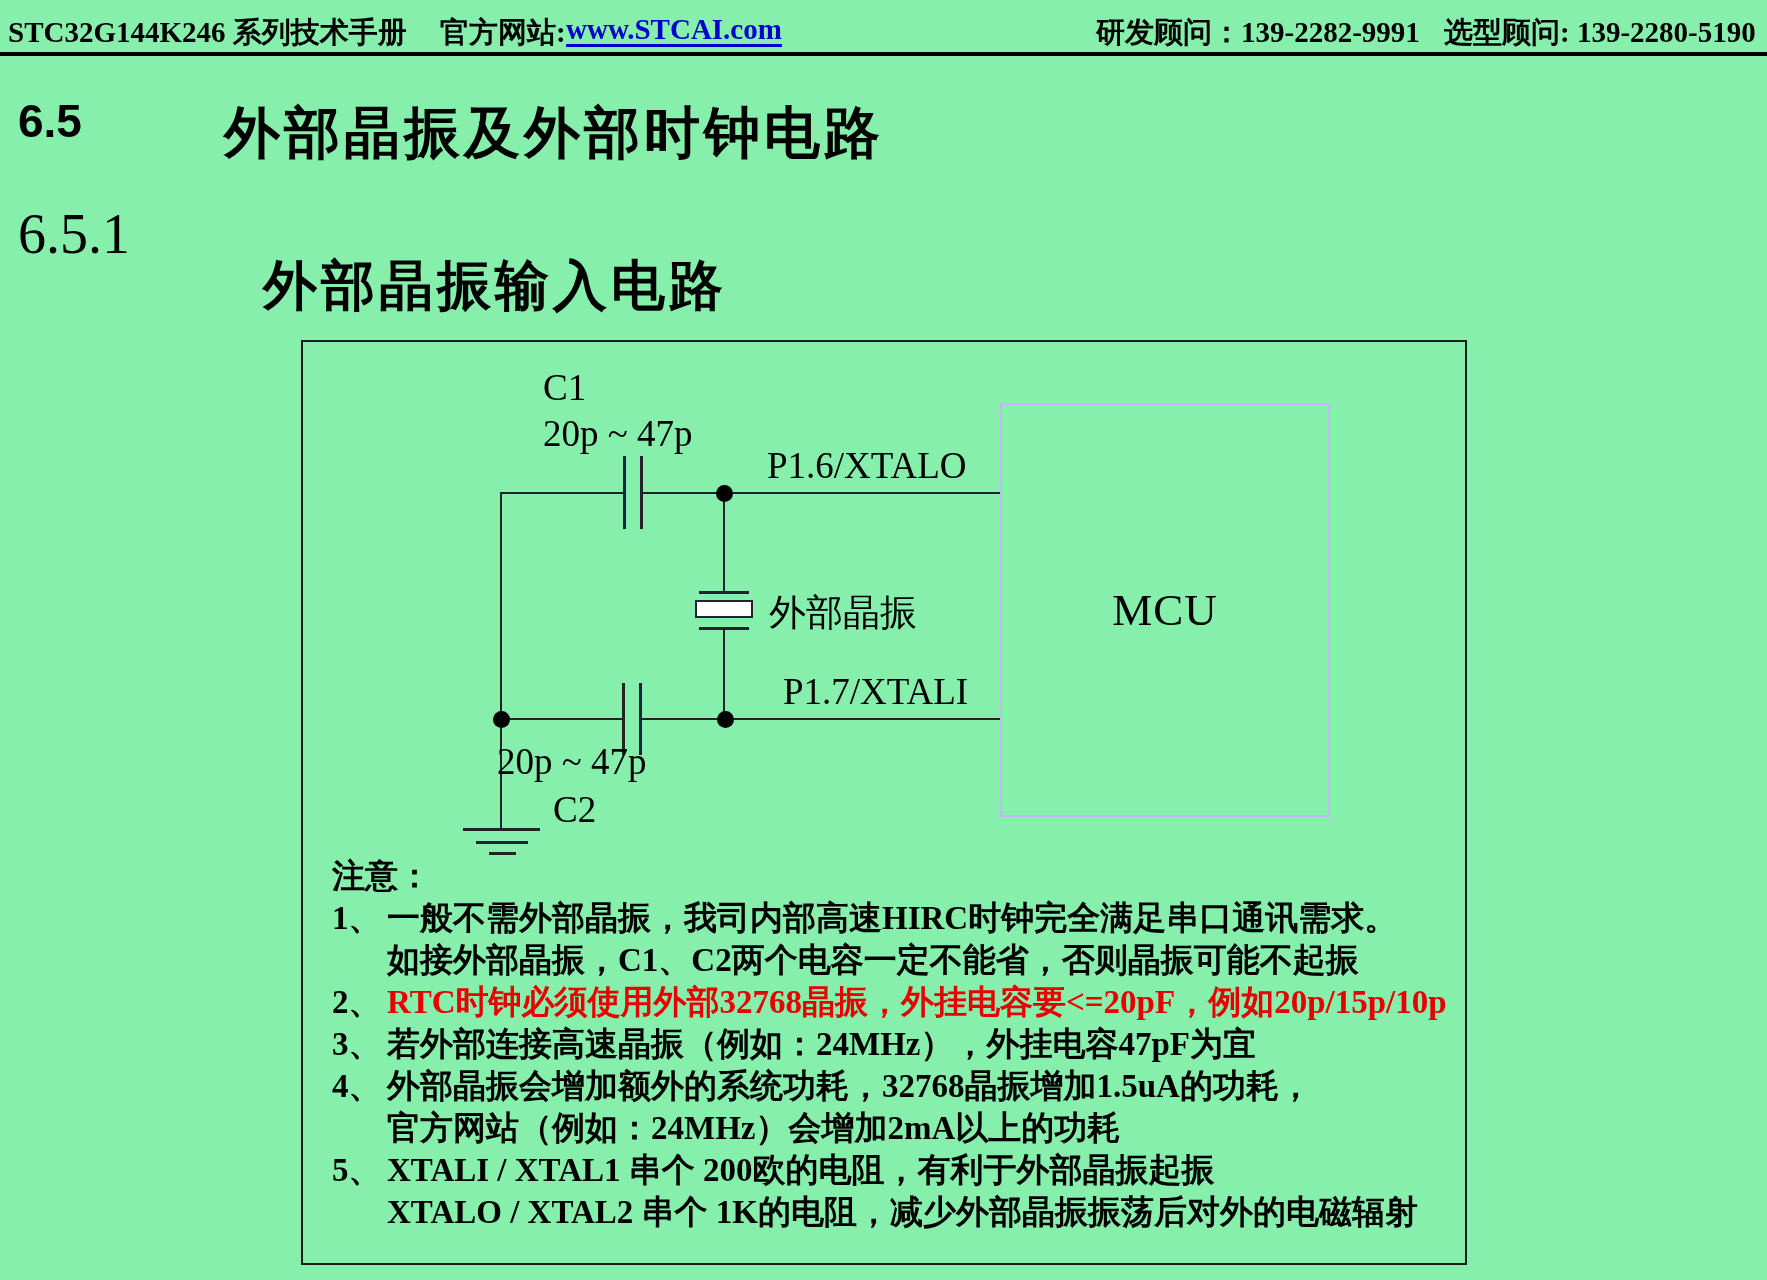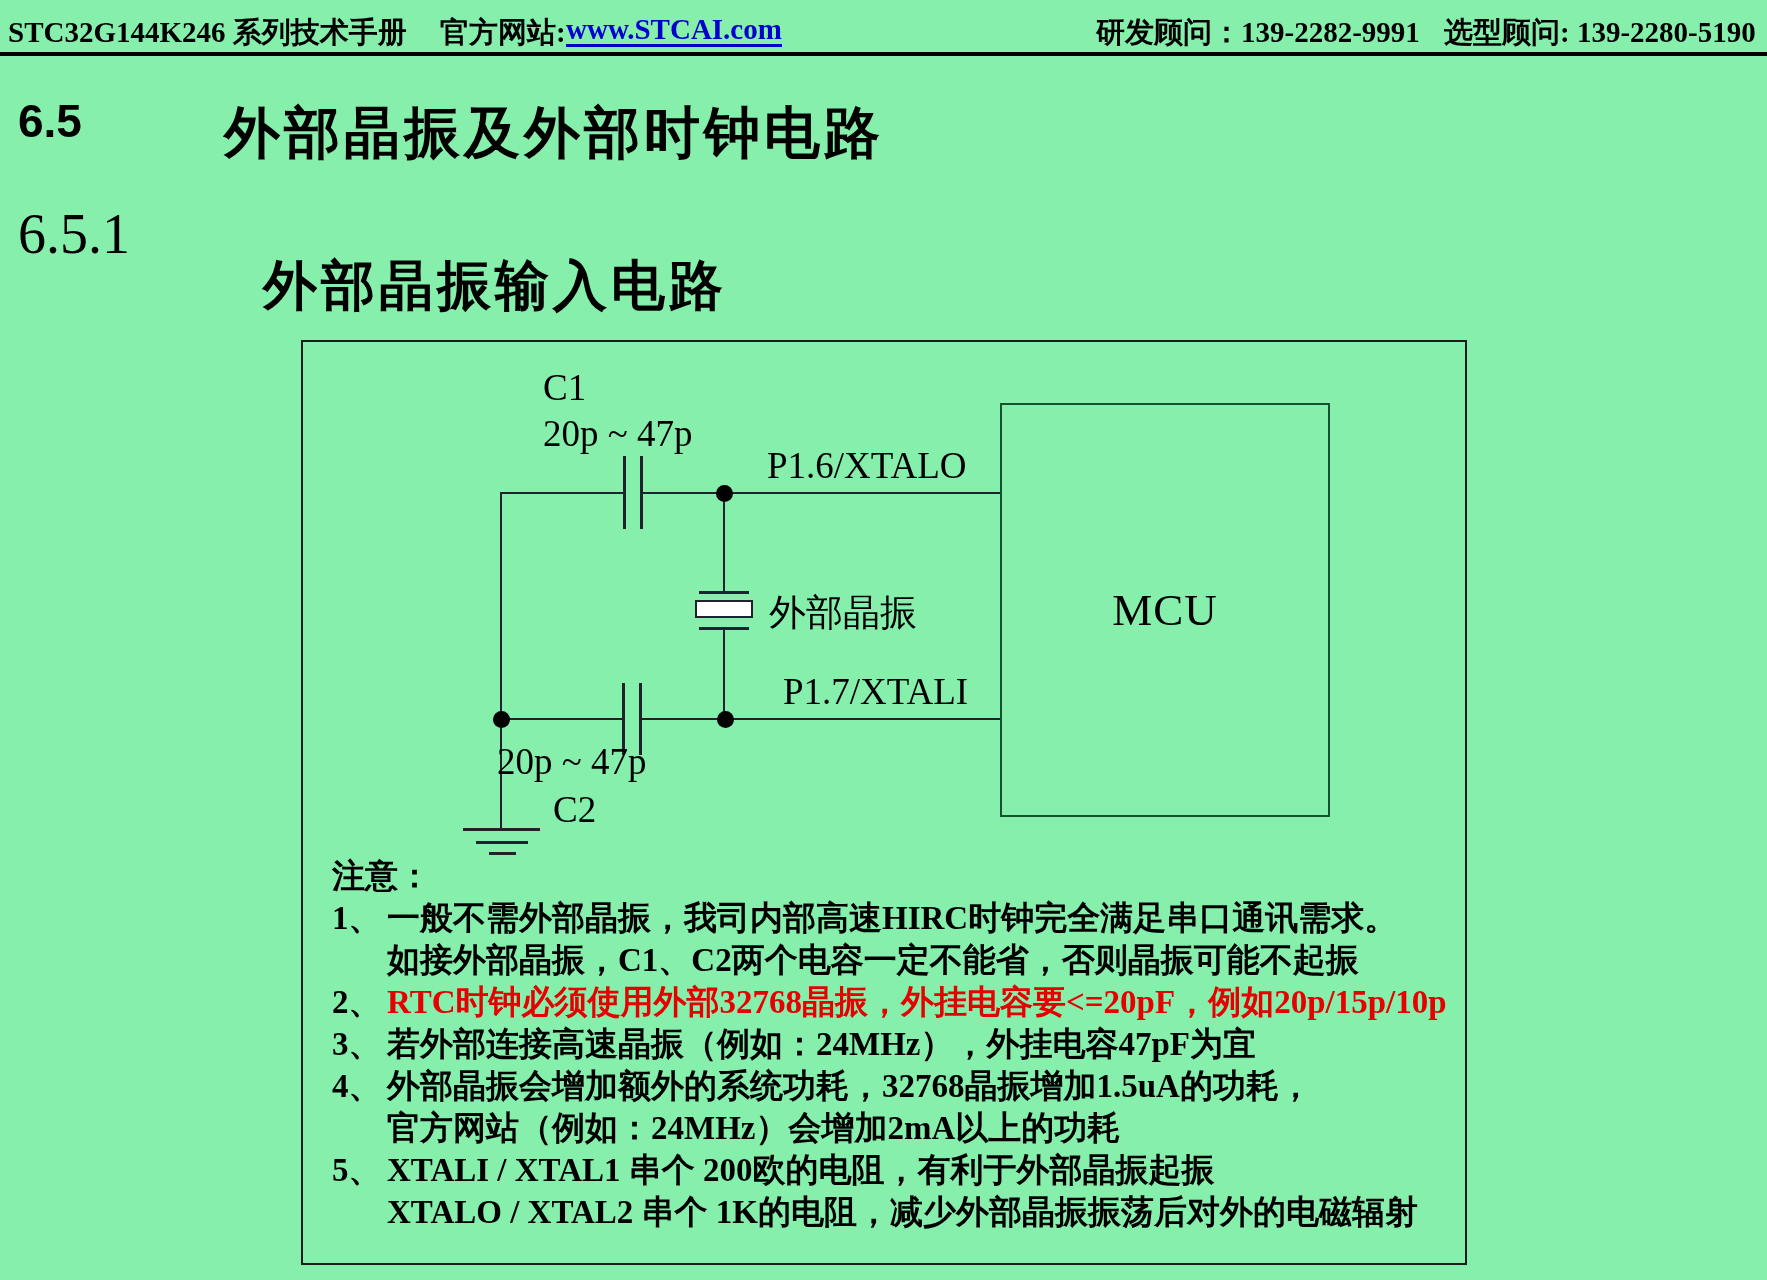--- a/index.html
+++ b/index.html
@@ -22,21 +22,21 @@
   
   .frame{position:absolute;left:301px;top:340px;width:1166px;height:925px;
          border:2px solid #1c1c1c;box-sizing:border-box;}
   .wire{position:absolute;background:#22222e;}
   .plate-v{position:absolute;width:3px;background:#22222e;}
   .plate-h{position:absolute;height:3px;background:#22222e;}
   .dot{position:absolute;width:17px;height:17px;border-radius:50%;background:#000;}
   .xtal-rect{position:absolute;left:392px;top:258px;width:58px;height:18px;
              border:2px solid #22222e;background:#fff;box-sizing:border-box;}
   .mcu-box{position:absolute;left:697px;top:61px;width:330px;height:414px;
-           border:2px solid #14532d;box-sizing:border-box;
+           border:2px solid #c4b5fd;box-sizing:border-box;
            display:flex;align-items:center;justify-content:center;}
   .mcu-label{font-size:45px;letter-spacing:1px;}
   .dlabel{position:absolute;font-size:37px;white-space:nowrap;}
 
   
   .note{position:absolute;font-size:33px;font-weight:bold;white-space:nowrap;line-height:36px;}
   .note-num{display:inline-block;min-width:55px;}
   .red{color:#e60000;}
 </style>
 </head>

